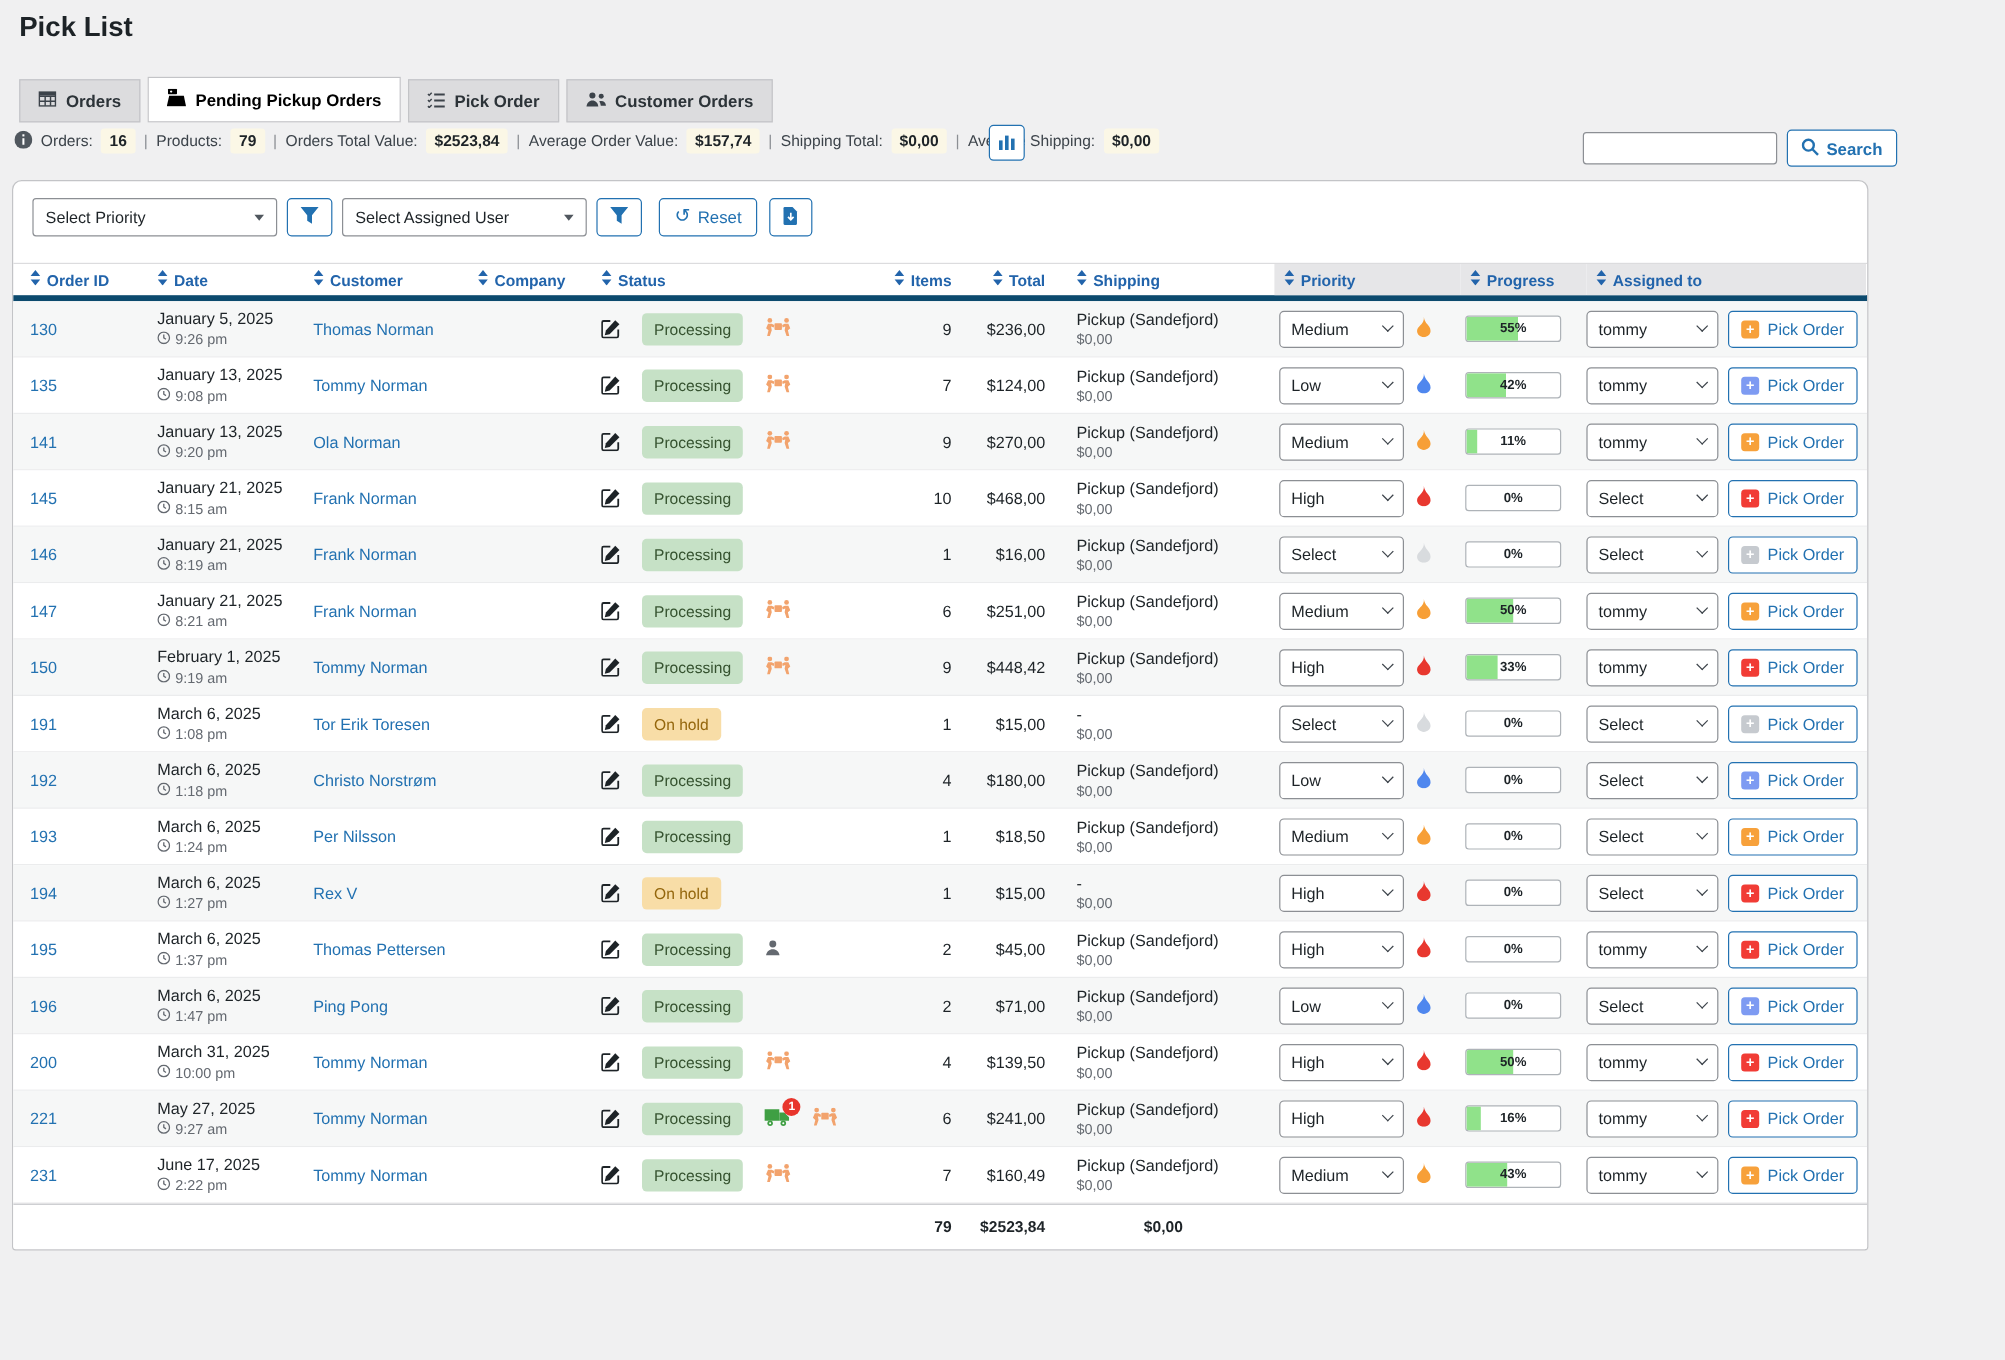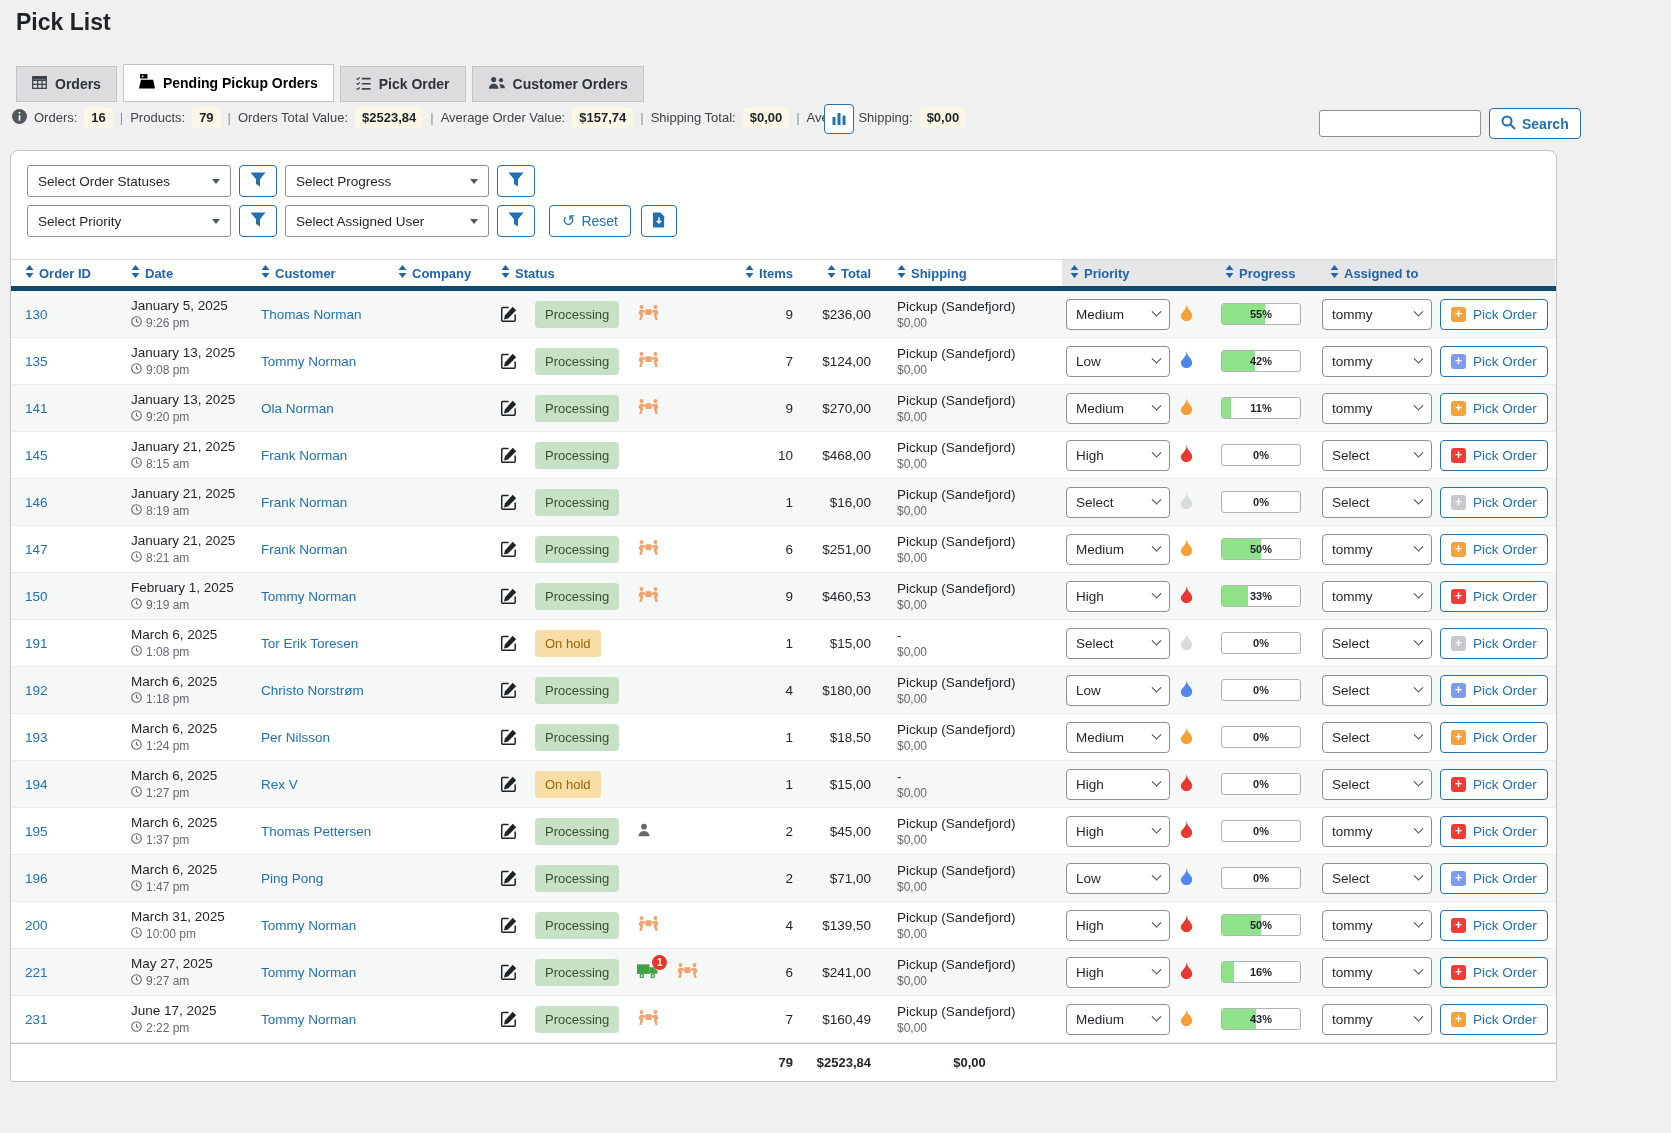--- a/index.html
+++ b/index.html
@@ -169,40 +169,20 @@
         <path d="M9.6 9.6L14 14" stroke="#2271b1" stroke-width="2"></path>
       </svg></span>
   <span>Search</span>
 </button>
 
 <div class="panel">
 
   <div class="filters">
     <div class="filter-row">
       <div class="f-select clickable">
-        <span>Select Order Statuses</span>
-          <span class="caret"></span>
-      </div>
-      <button class="f-btn clickable">
-        <span><svg width="16" height="15" viewBox="0 0 16 15" fill="#2271b1">
-              <path d="M0.5 0.5h15L10 7.3v7.2l-4-2.6V7.3z"></path>
-            </svg></span>
-      </button>
-      <div class="f-select clickable">
-        <span>Select Progress</span>
-          <span class="caret"></span>
-      </div>
-      <button class="f-btn clickable">
-        <span><svg width="16" height="15" viewBox="0 0 16 15" fill="#2271b1">
-              <path d="M0.5 0.5h15L10 7.3v7.2l-4-2.6V7.3z"></path>
-            </svg></span>
-      </button>
-    </div>
-    <div class="filter-row">
-      <div class="f-select clickable">
         <span>Select Priority</span>
           <span class="caret"></span>
       </div>
       <button class="f-btn clickable">
         <span><svg width="16" height="15" viewBox="0 0 16 15" fill="#2271b1">
               <path d="M0.5 0.5h15L10 7.3v7.2l-4-2.6V7.3z"></path>
             </svg></span>
       </button>
       <div class="f-select clickable">
         <span>Select Assigned User</span>
@@ -714,21 +694,21 @@
       <span><svg width="23" height="16" viewBox="0 0 24 17" fill="#f2a36d">
               <circle cx="4.6" cy="2.2" r="2.1"></circle>
               <circle cx="19.4" cy="2.2" r="2.1"></circle>
               <rect x="8.7" y="4.6" width="6.6" height="6" rx="0.8"></rect>
               <path d="M3 5.1h3.2l2.3 1.2-.4 2.1-2.4-.8.6 3.3-1.7 5H2.2l1.2-5L1.3 9z"></path>
               <path d="M21 5.1h-3.2l-2.3 1.2.4 2.1 2.4-.8-.6 3.3 1.7 5h2.4l-1.2-5L22.7 9z"></path>
             </svg></span>
 
     </div>
     <div class="td c-items">9</div>
-    <div class="td c-total">$460,53</div>
+    <div class="td c-total">$448,42</div>
     <div class="td c-ship">
       <div>Pickup (Sandefjord)</div>
       <div class="ship2">$0,00</div>
     </div>
     <div class="td c-priority">
       <div class="mini-select clickable">
         <span>High</span>
             <span class="chev"></span>
       </div>
       <span><svg width="15" height="17" viewBox="0 0 16 18" fill="#e8382f">

